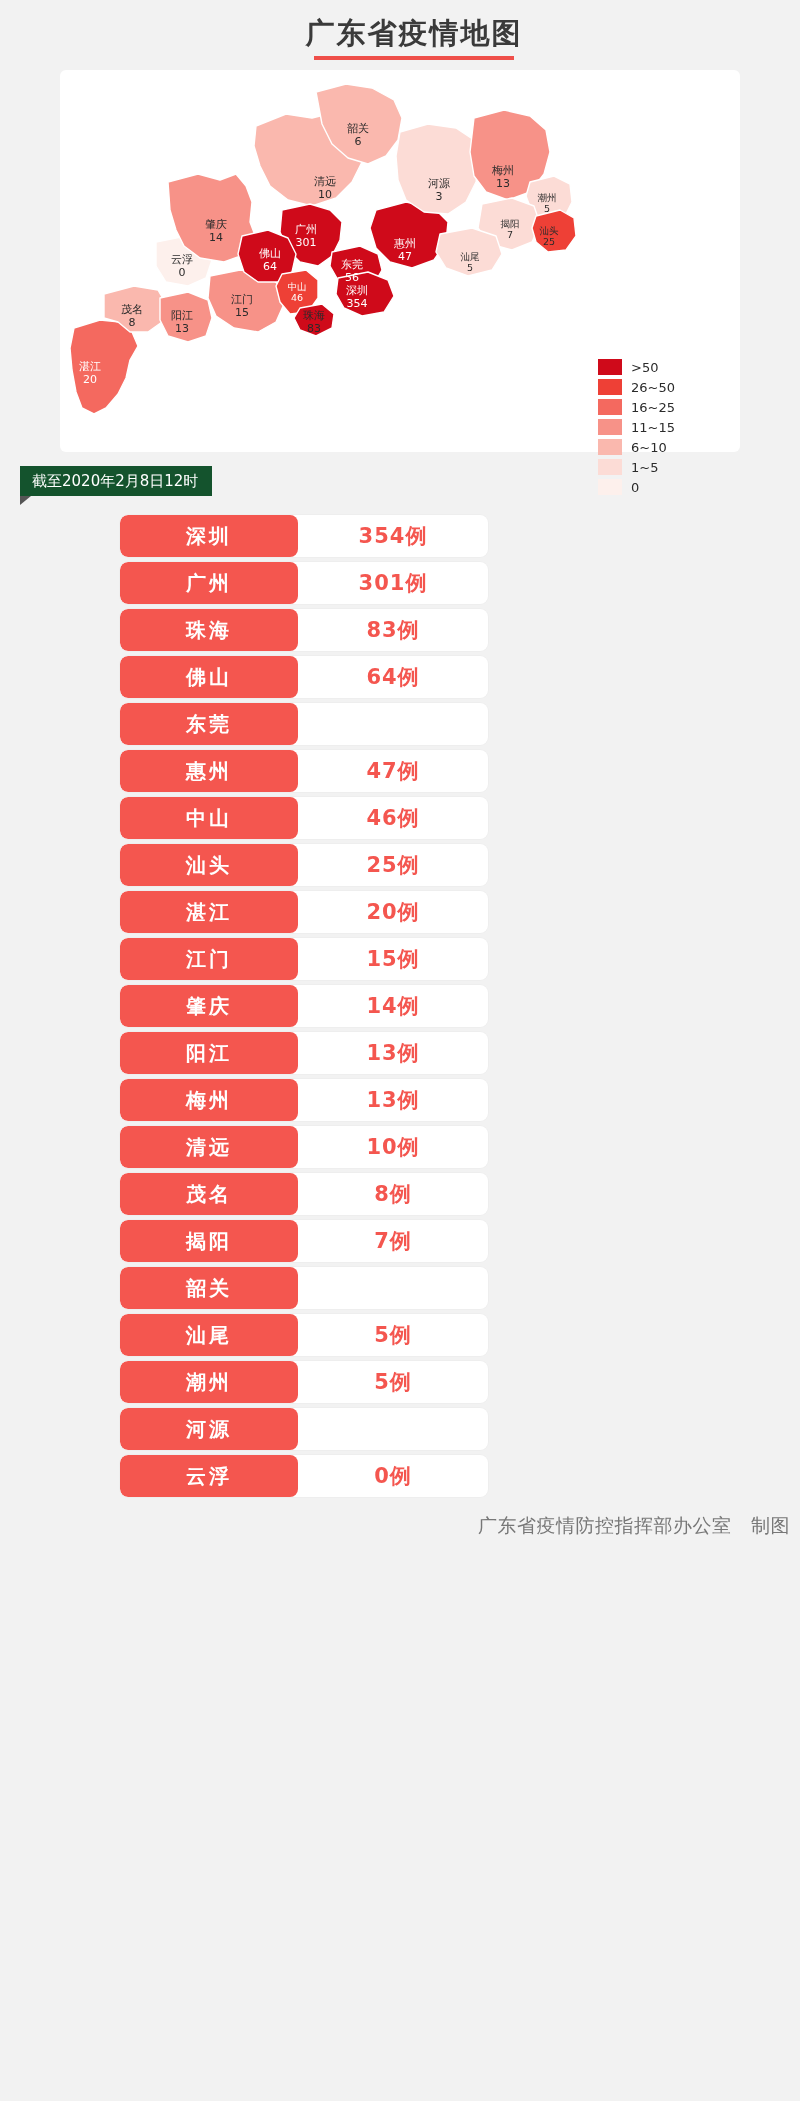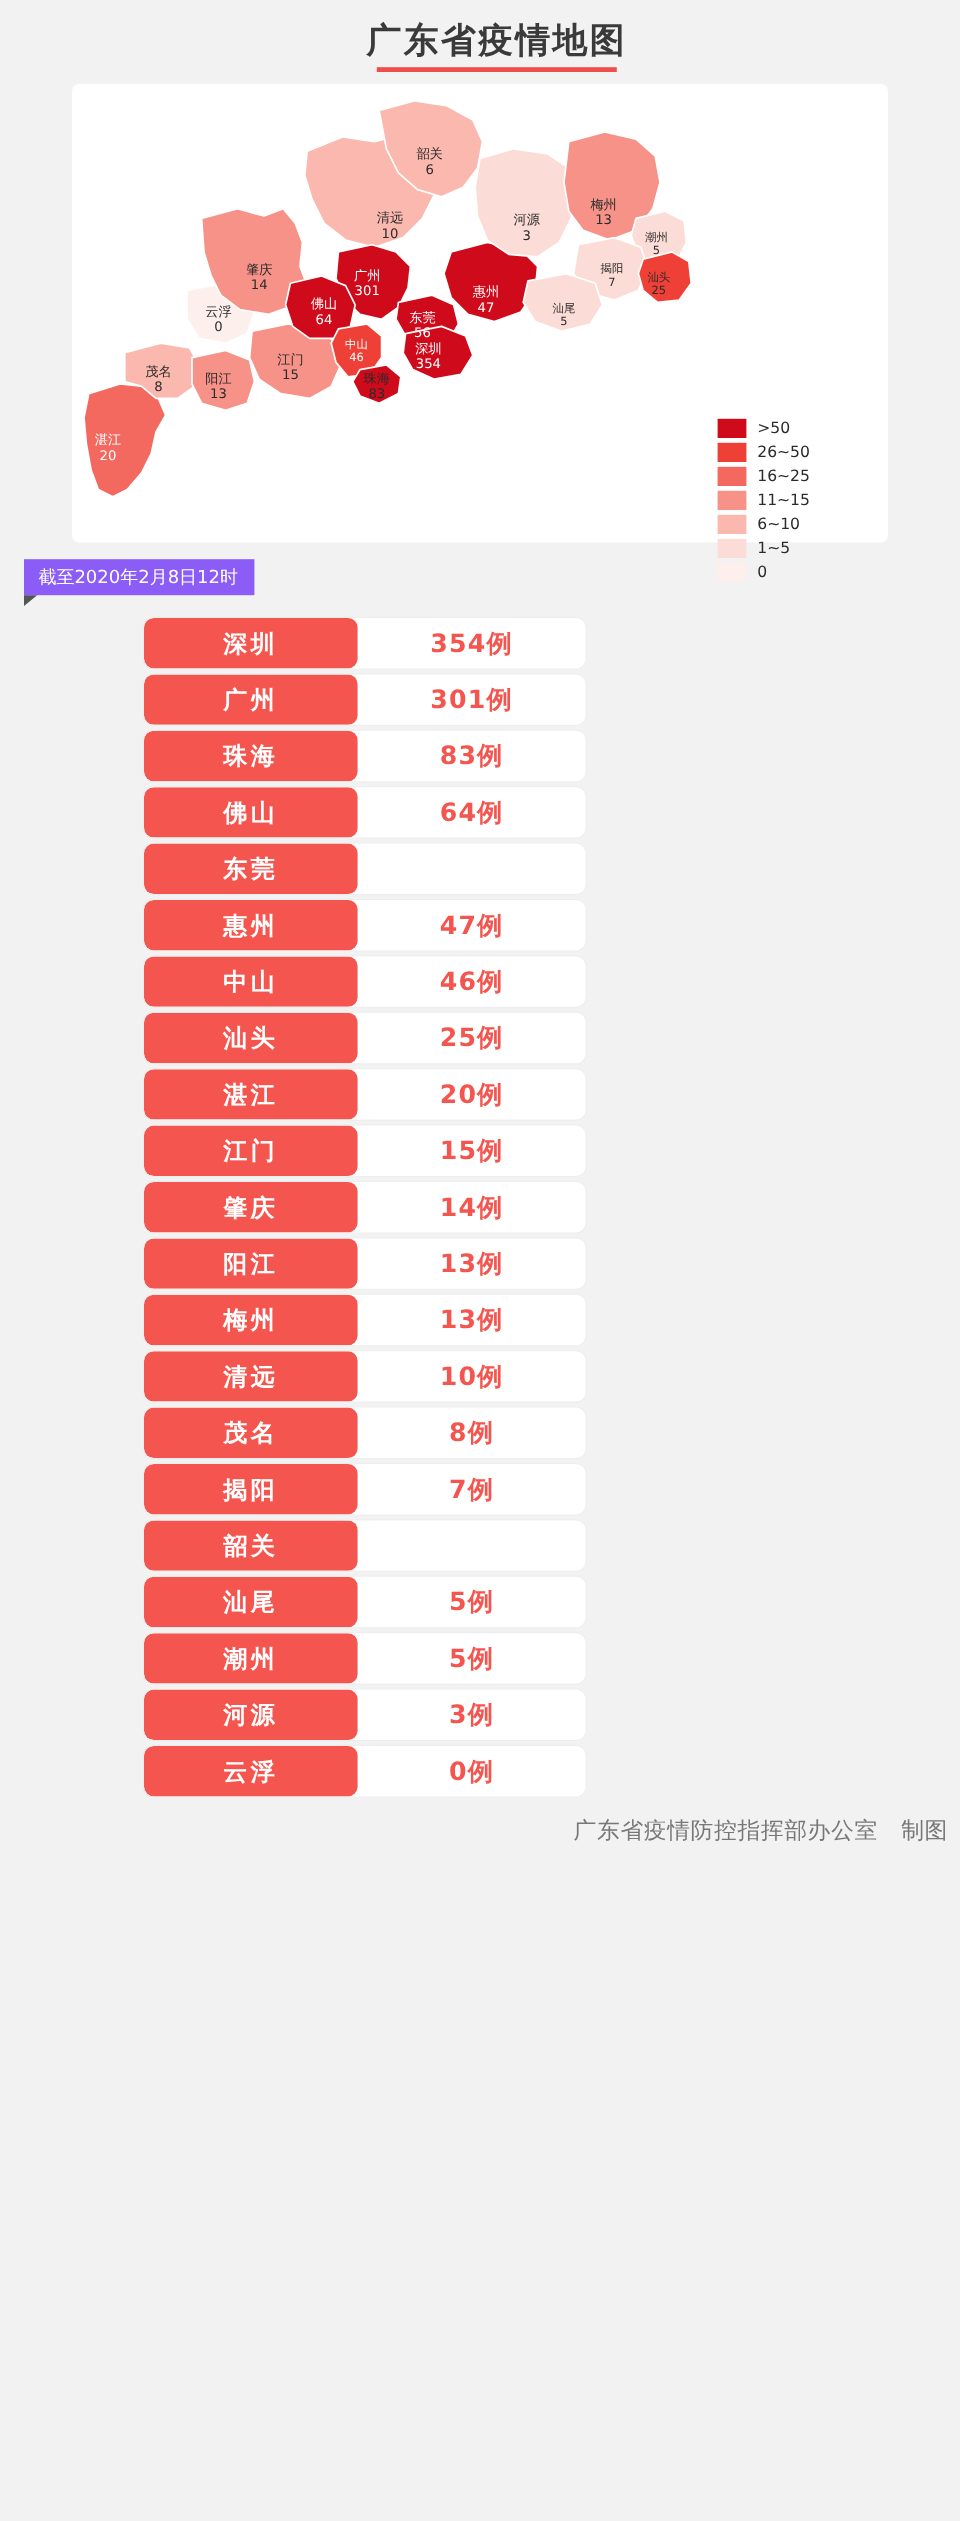--- a/index.html
+++ b/index.html
@@ -56,21 +56,21 @@
   .lbl-light { fill: #ffffff; }
   .lbl-name { font-size: 11px; }
   .lbl-num  { font-size: 11px; }
   .lbl-name-sm { font-size: 9.5px; }
   .lbl-num-sm  { font-size: 9.5px; }
 
   
   .legend {
     position: absolute;
     left: 598px;
-    top: 348px;
+    top: 358px;
     width: 130px;
   }
   .legend-row {
     display: flex;
     align-items: center;
     height: 18px;
     margin-bottom: 2px;
   }
   .legend-swatch {
     width: 24px;
@@ -84,21 +84,21 @@
     font-family: "DejaVu Sans", "Liberation Sans", sans-serif;
     white-space: nowrap;
   }
 
   
   .date-banner {
     position: absolute;
     left: 20px;
     top: 466px;
     height: 30px;
-    background: #8b5cf6;
+    background: #14532d;
     color: #ffffff;
     font-size: 15px;
     line-height: 30px;
     padding: 0 14px 0 12px;
     font-family: "DejaVu Sans", "Liberation Sans", sans-serif;
     white-space: nowrap;
   }
   .date-tail {
     position: absolute;
     left: 20px;
@@ -371,21 +371,20 @@
     <div class="row">
       <div class="cell-city">汕尾</div>
       <div class="cell-count">5例</div>
     </div>
     <div class="row">
       <div class="cell-city">潮州</div>
       <div class="cell-count">5例</div>
     </div>
     <div class="row">
       <div class="cell-city">河源</div>
-      <div class="cell-count">3例</div>
     </div>
     <div class="row">
       <div class="cell-city">云浮</div>
       <div class="cell-count">0例</div>
     </div>
   </div>
 
 <div class="footer">广东省疫情防控指挥部办公室　制图</div>
 
 </body></html>

